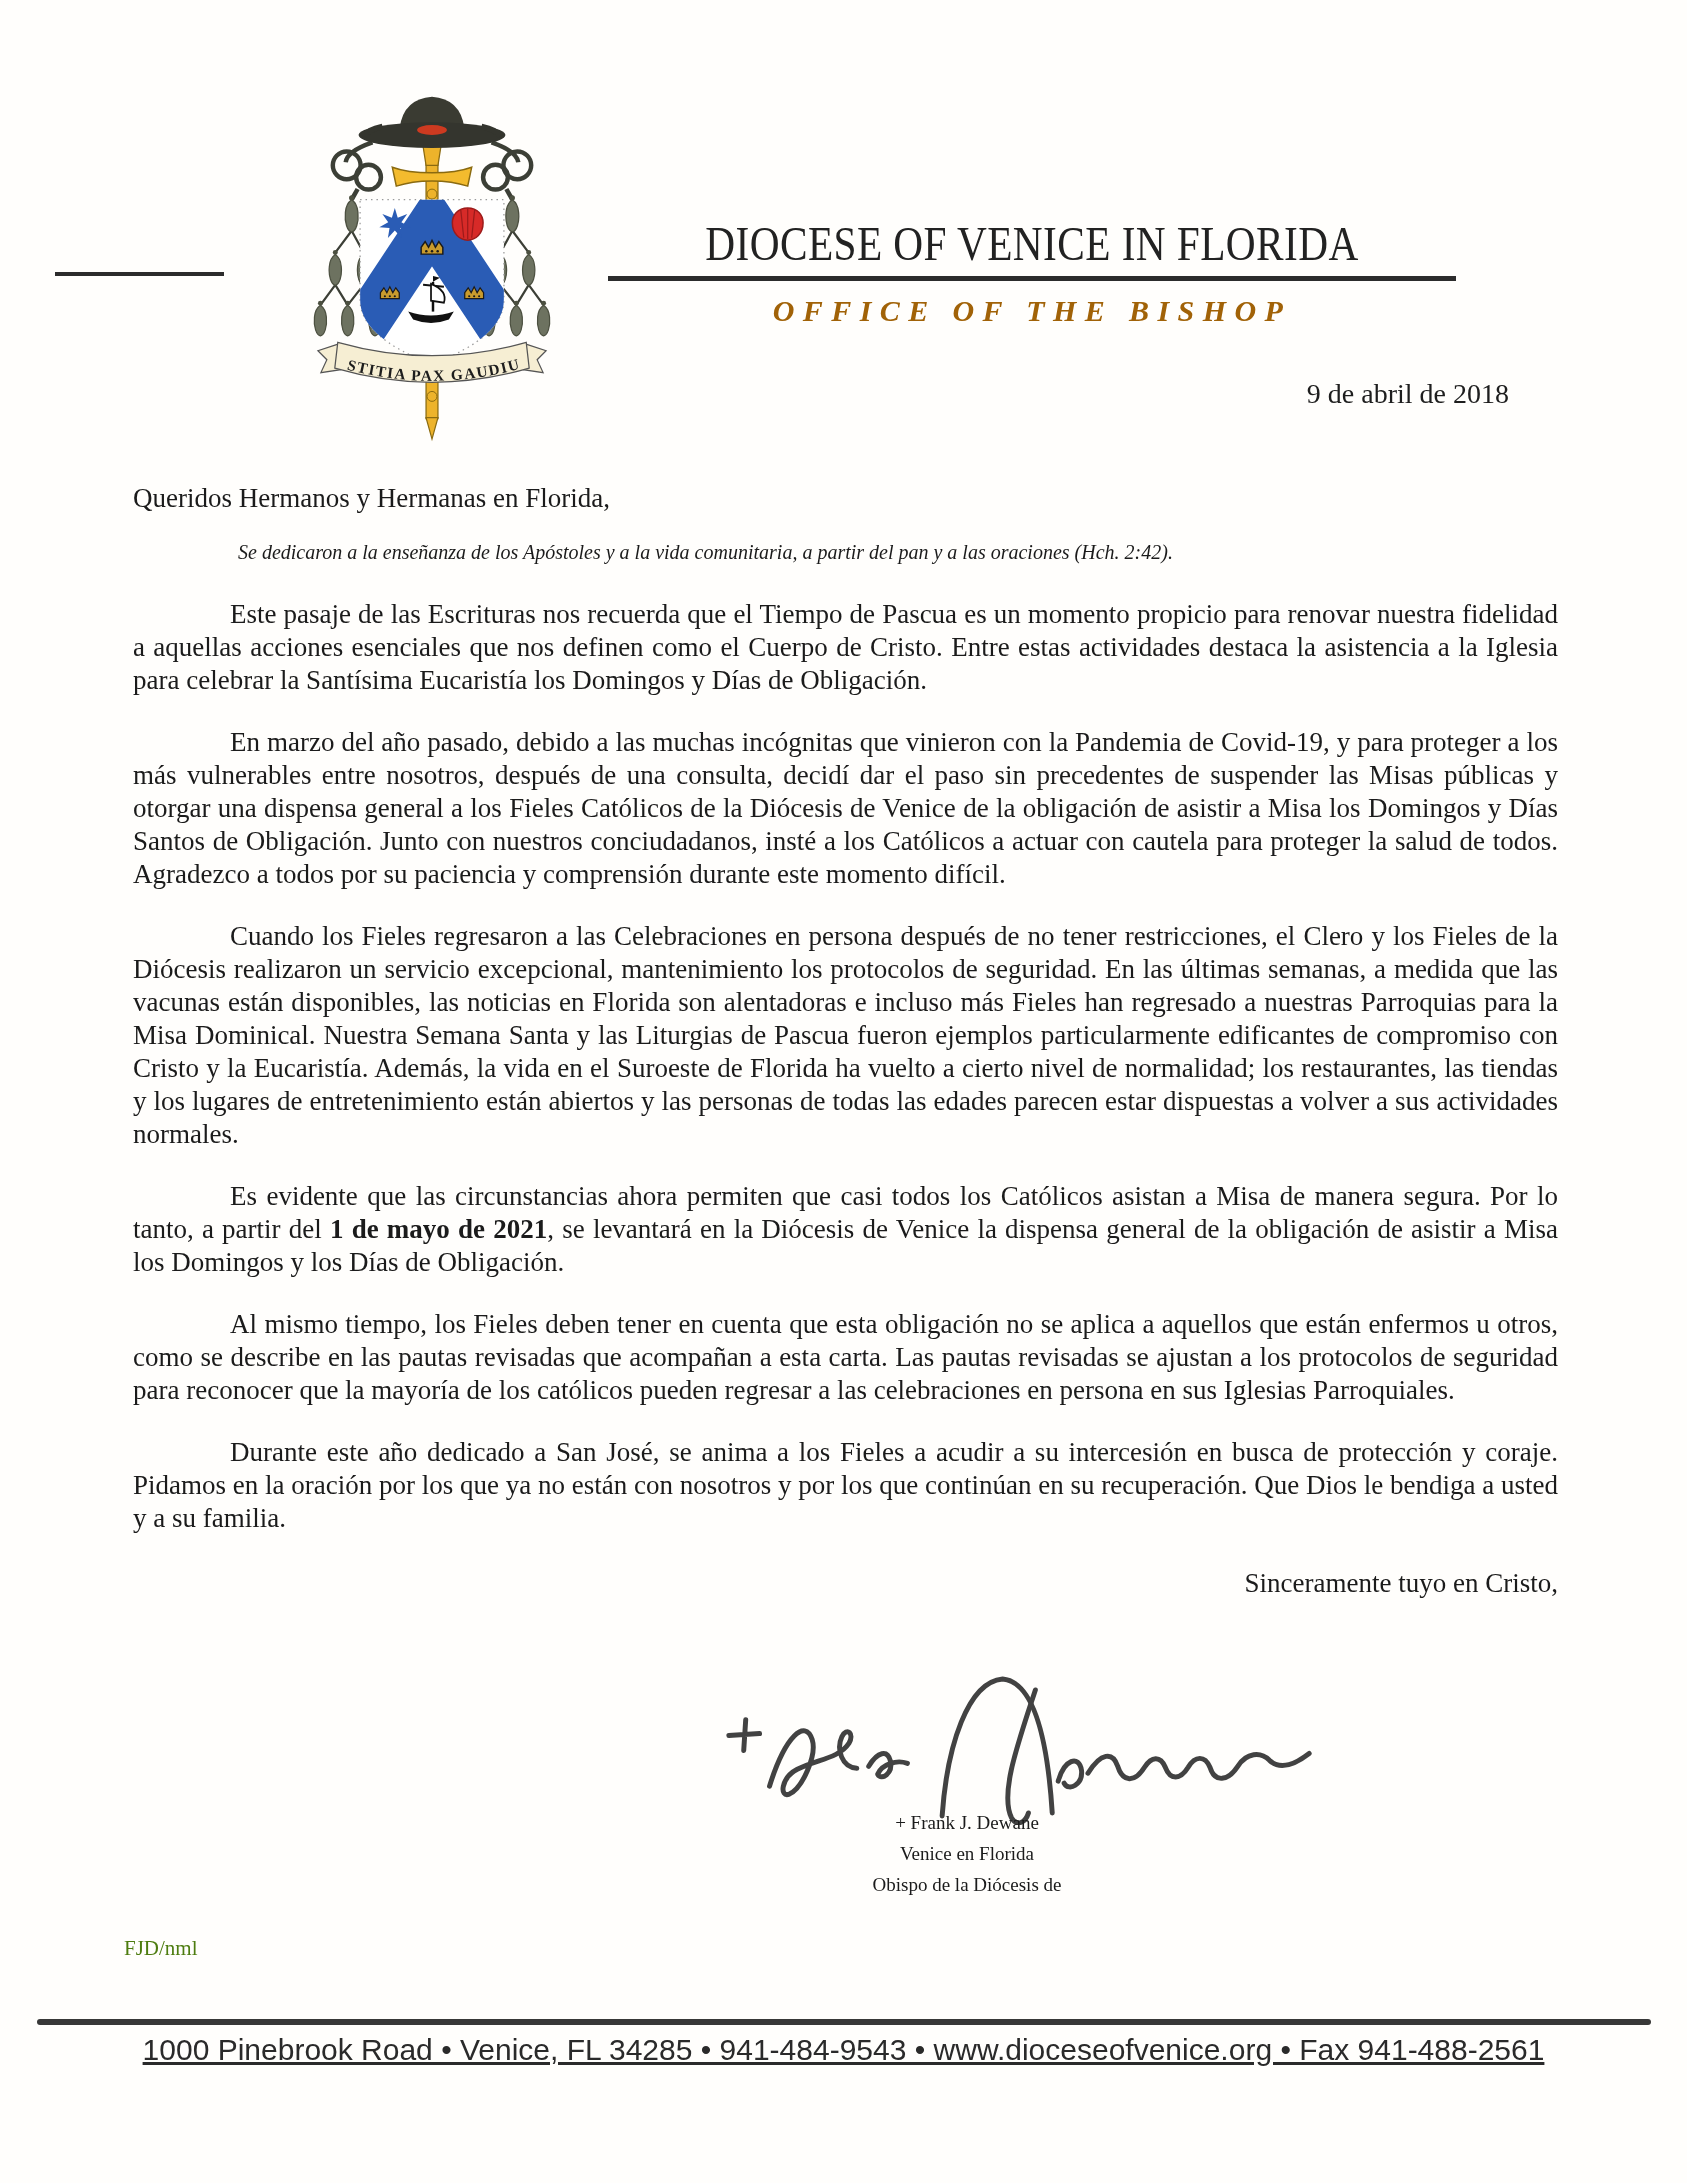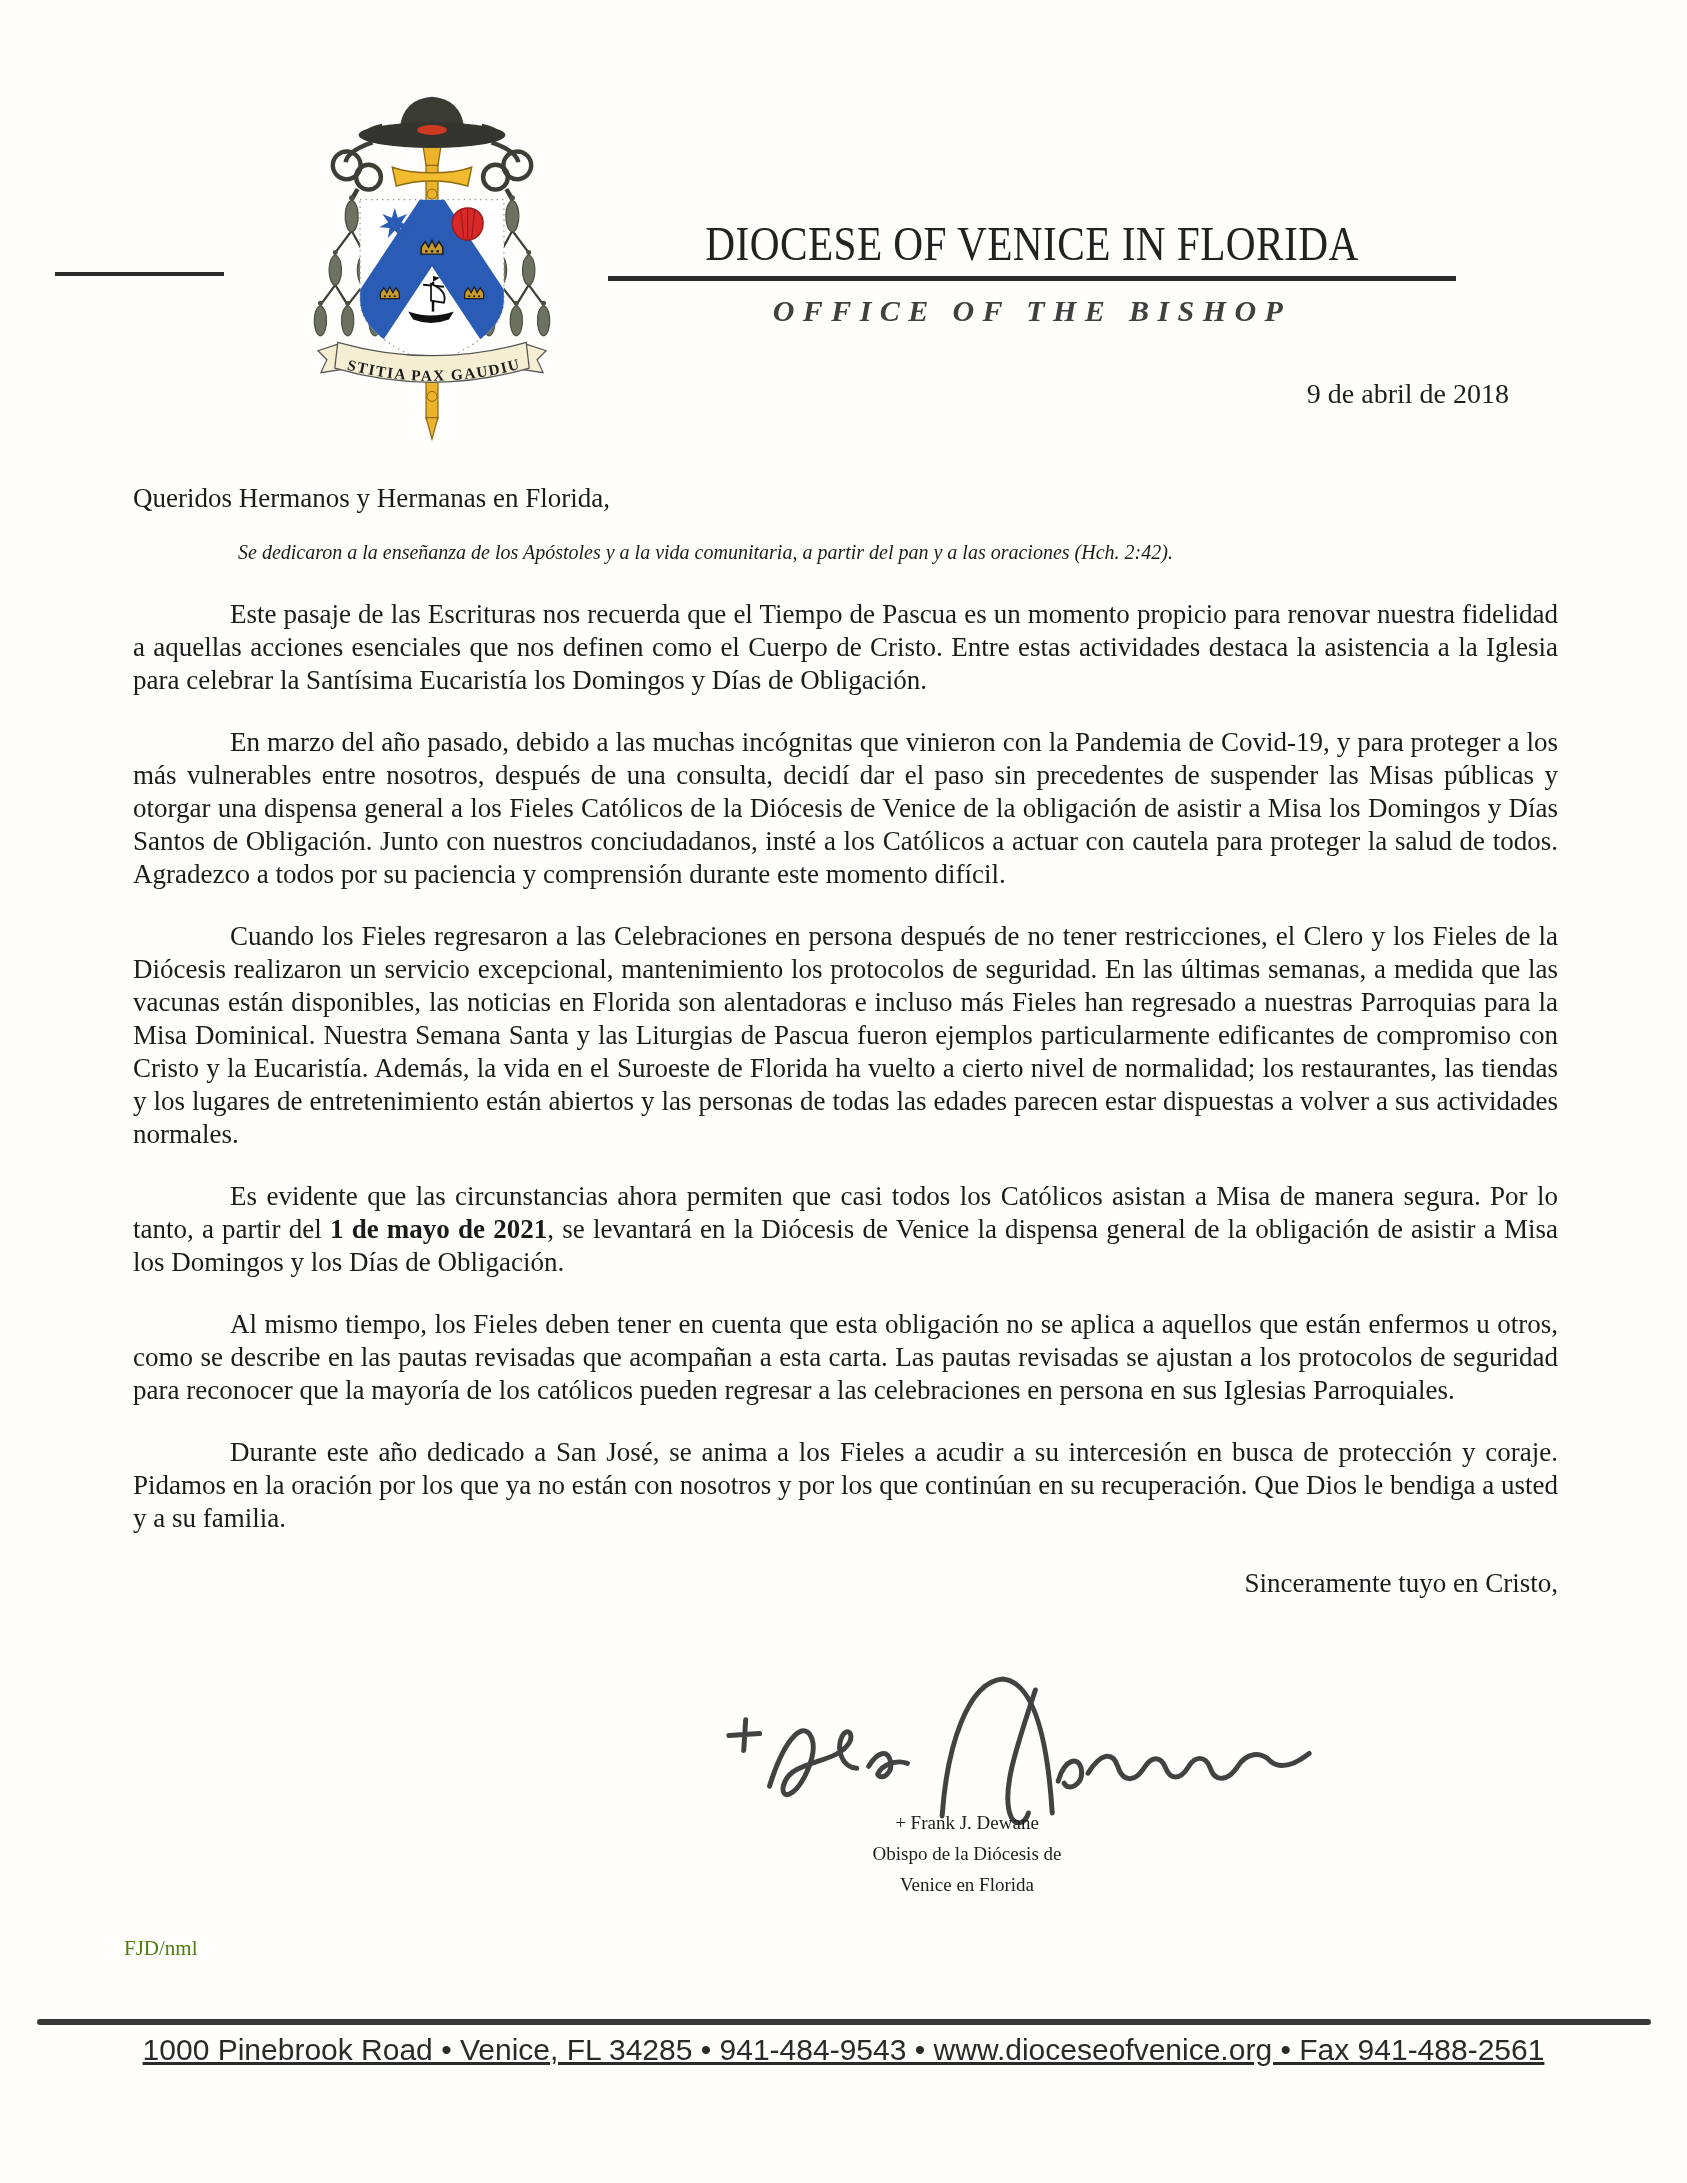--- a/index.html
+++ b/index.html
@@ -16,21 +16,21 @@
   .rule-left { position:absolute; left:55px; top:272px; width:169px; height:4px; background:#2c2c2c; }
   .header-text { position:absolute; left:608px; top:216px; width:848px; text-align:center; }
   .org-title {
     font-size:48px; letter-spacing:0.5px; white-space:nowrap;
     transform:scaleX(0.86); transform-origin:center;
     color:#222;
   }
   .title-rule { margin-top:5px; height:4.5px; background:#2c2c2c; }
   .office {
     margin-top:13px; font-style:italic; font-weight:700;
-    font-size:30px; letter-spacing:8.4px; white-space:nowrap; color:#404040;
+    font-size:30px; letter-spacing:8.4px; white-space:nowrap; color:#a16207;
   }
   .date { position:absolute; right:178px; top:378px; font-size:28px; color:#1e1e1e; }
   
   .body-block {
     position:absolute; left:133px; top:482px; width:1425px;
     font-size:27px; line-height:33px; text-align:justify; color:#1b1b1b;
   }
   .body-block p { margin:0; }
   .salutation { text-align:left; }
   .scripture {
@@ -189,22 +189,22 @@
       <path d="M320,212 C338,182 358,178 364,202 C369,226 346,242 338,228 C346,208 376,198 398,206"></path>
       <path d="M468,312 C478,170 520,42 590,36 C660,42 682,182 690,306"></path>
       <path d="M656,58 C620,168 584,268 608,316 C618,334 636,326 642,306"></path>
       <path d="M702,242 C714,198 744,188 749,220 C752,248 724,264 714,246"></path>
       <path d="M762,226 C788,184 812,182 822,212 C832,244 856,246 876,214 C890,192 908,190 918,214 C928,240 948,240 964,214 C978,190 998,190 1008,214 C1018,246 1044,242 1064,212 C1082,184 1110,182 1128,200 C1152,222 1182,206 1208,186"></path>
     </g>
   </svg>
 
   <div class="signature-block">
     <div>+ Frank J. Dewane</div>
+    <div>Venice en Florida</div>
     <div>Obispo de la Diócesis de</div>
-    <div>Venice en Florida</div>
   </div>
 
   <div class="reference">FJD/nml</div>
 
   <div class="footer-rule"></div>
   <div class="footer-text">1000 Pinebrook Road • Venice, FL 34285 • 941-484-9543 • www.dioceseofvenice.org • Fax 941-488-2561</div>
 
 </div>
 
 

